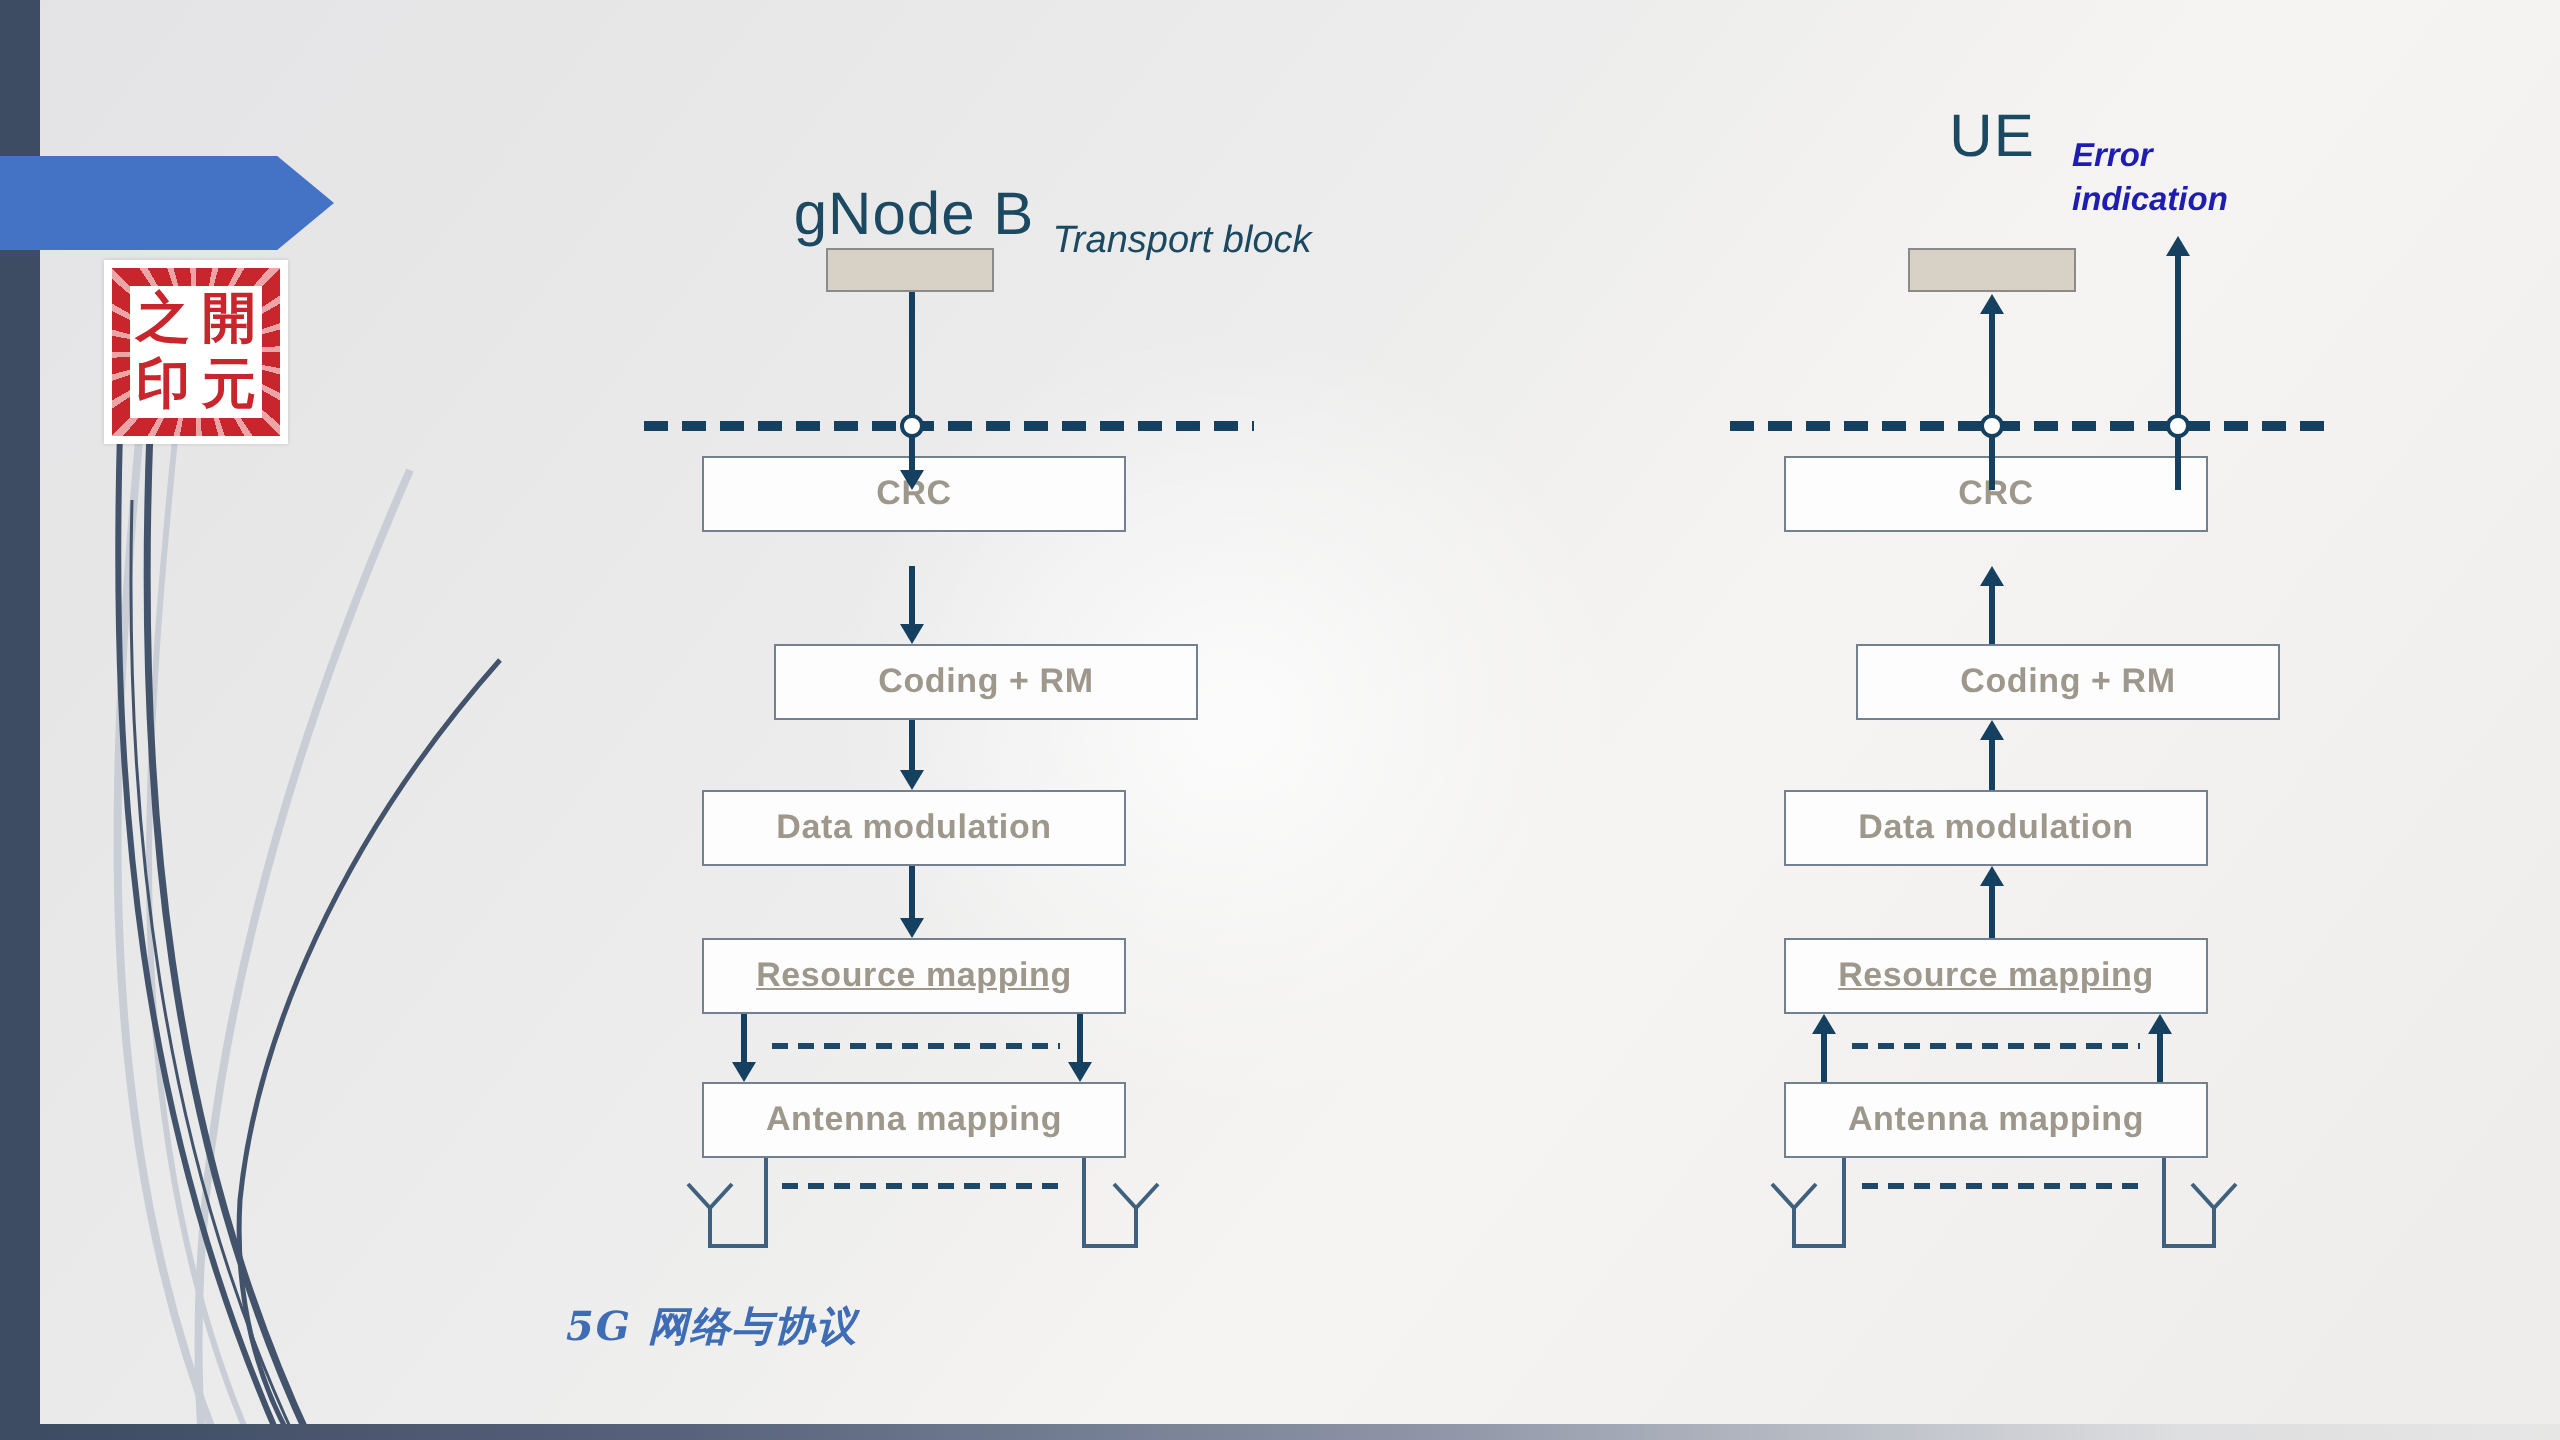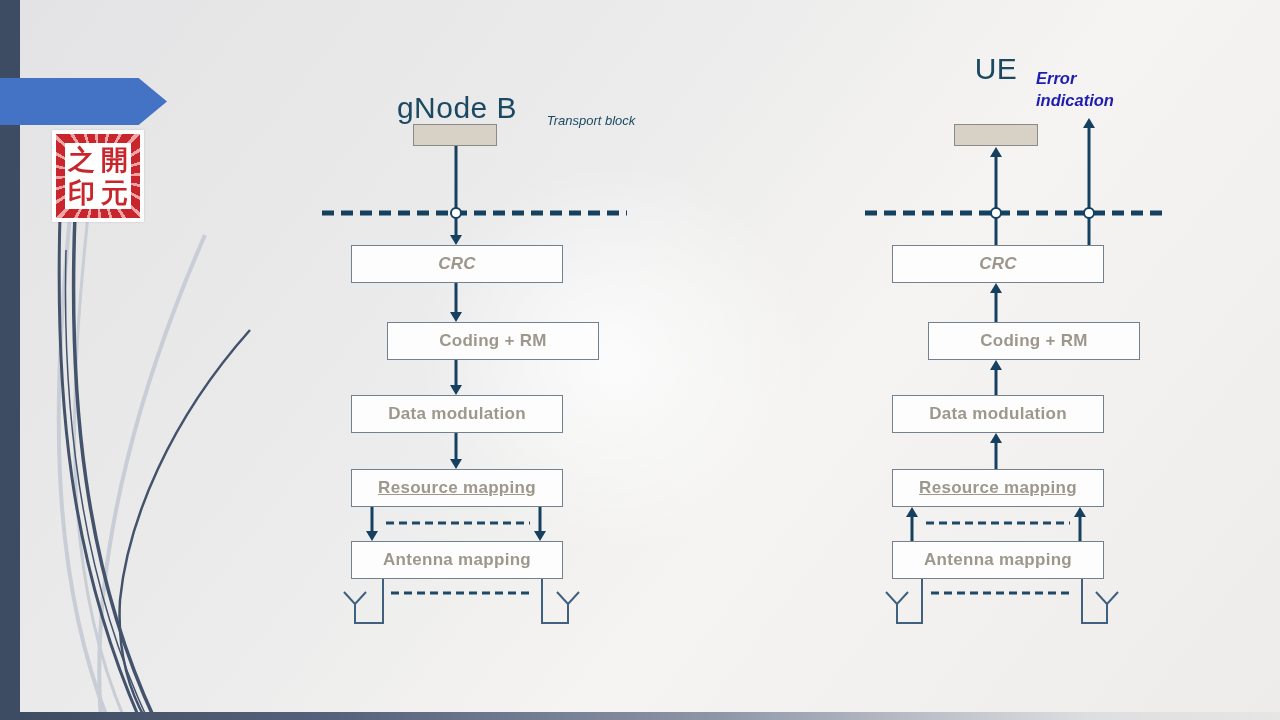--- a/index.html
+++ b/index.html
@@ -24,33 +24,33 @@
   .seal-inner{position:absolute;inset:9px;background:#fff;display:grid;
     grid-template-columns:1fr 1fr;grid-template-rows:1fr 1fr;align-items:center;justify-items:center;}
   .seal-char{color:#c8262c;font-family:"DejaVu Serif","Liberation Serif",serif;
     font-weight:bold;font-size:27px;line-height:30px;}
 
   
   .title{position:absolute;width:212px;text-align:center;font-size:30px;color:#1b4961;letter-spacing:.5px;}
   .title-gnb{left:351px;top:50px;margin-top:41px;}
   .title-ue{left:890px;top:52px;}
   .transport-label{position:absolute;left:505px;top:110px;width:172px;text-align:center;
-    font-style:italic;font-size:13px;line-height:22px;color:#1b4961;}
+    font-style:italic;font-size:19px;line-height:22px;color:#1b4961;}
   .error-label{position:absolute;left:1036px;top:67px;width:114px;text-align:left;
     font-style:italic;font-weight:bold;font-size:16.5px;line-height:22px;color:#1e1db0;}
 
   
   .tblock{position:absolute;width:84px;height:22px;background:#d8d2c6;border:1px solid #8a8a8a;box-sizing:border-box;}
   .tblock-gnb{left:413px;top:124px;}
   .tblock-ue{left:954px;top:124px;}
   .pbox{position:absolute;width:212px;height:38px;background:#fdfdfd;border:1px solid #72808f;box-sizing:border-box;
     display:flex;align-items:center;justify-content:center;
     font-weight:bold;font-size:17px;letter-spacing:.3px;color:#9d978c;}
   .gnb{left:351px;}  .ue{left:892px;}
-  .row0{top:245px;font-style:italic;} .row1{top:322px;margin-left:36px;} .row2{top:395px;} .row3{top:469px;text-decoration:underline;} .row4{top:541px;}
+  .row0{top:228px;} .row1{top:322px;margin-left:36px;} .row2{top:395px;} .row3{top:469px;text-decoration:underline;} .row4{top:541px;}
 
   .footer{position:absolute;left:283px;top:650px;font-family:"DejaVu Serif","Liberation Serif",serif;
     font-weight:bold;font-style:italic;font-size:20px;color:#3f6db5;letter-spacing:1px;}
 </style>
 </head>
 <body>
 
 <div class="slide">
 
   <svg class="curves-svg" viewBox="0 0 1280 720">
@@ -152,14 +152,15 @@
     <circle cx="996" cy="213" r="5" fill="#ffffff" stroke="#16405f" stroke-width="2"></circle>
     <circle cx="1089" cy="213" r="5" fill="#ffffff" stroke="#16405f" stroke-width="2"></circle>
     <path d="M926,523 H1070" stroke="#1d4868" stroke-width="3" stroke-dasharray="8 5" fill="none"></path>
     <path d="M931,593 H1072" stroke="#1d4868" stroke-width="3" stroke-dasharray="8 5" fill="none"></path>
     <g stroke="#3f607e" stroke-width="2" fill="none">
       <path d="M922,579 V623 H897 V604 M886,592 L897,604 L908,592"></path>
       <path d="M1082,579 V623 H1107 V604 M1096,592 L1107,604 L1118,592"></path>
     </g>
   </svg>
 
+  <div class="footer">5G 网络与协议</div>
 
 </div>
 
 </body></html>

